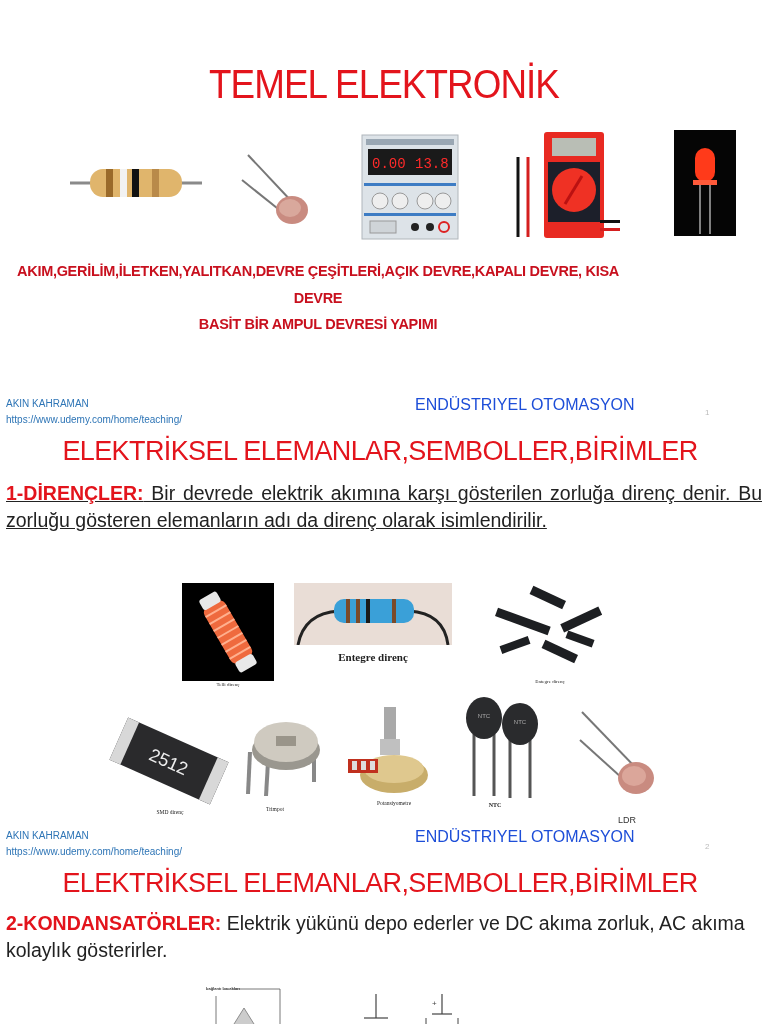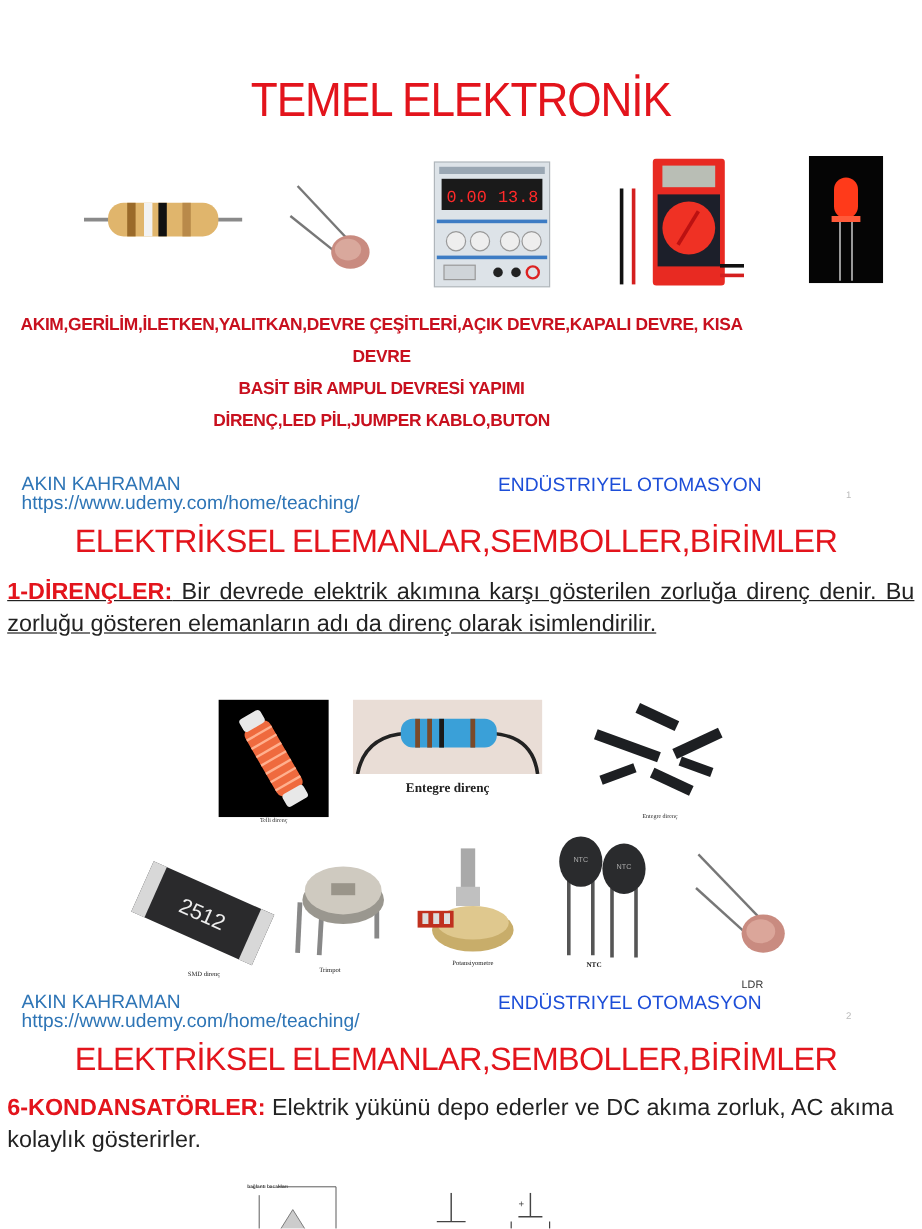--- a/index.html
+++ b/index.html
@@ -1,21 +1,21 @@
 <!DOCTYPE html>
 <html><head>
 <meta charset="utf-8">
 <style>
   html, body { margin: 0; padding: 0; background: #ffffff; }
   body { width: 768px; height: 1024px; overflow: hidden; position: relative; font-family: "Liberation Sans", sans-serif; }
   .abs { position: absolute; }
   .slide-title { left: 0; width: 768px; text-align: center; color: #e3141c; font-family: "Liberation Sans", sans-serif; letter-spacing: -1px; }
   .t1 { top: 62px; font-size: 40px; font-weight: normal; transform: scaleX(0.92); }
   .subtitle { left: 0; width: 636px; text-align: center; color: #c8101e; font-weight: bold; font-size: 14.5px; line-height: 26.5px; top: 258px; letter-spacing: -0.3px; }
-  .footer-left { left: 18px; color: #2e75b6; font-size: 16px; line-height: 16px; }
+  .footer-left { left: 6px; color: #2e75b6; font-size: 10px; line-height: 16px; }
   .footer-mid { color: #1d4ed8; font-size: 16px; }
   .page-num { color: #bbbbbb; font-size: 8px; }
   .sec-title { left: 0; width: 760px; text-align: center; color: #e3141c; font-size: 27px; letter-spacing: -0.6px; }
   .para { left: 6px; width: 756px; color: #222; font-size: 19.5px; line-height: 27px; text-align: justify; }
   .para .lead { color: #e3141c; font-weight: bold; }
   .cap { font-family: "Liberation Serif", serif; color: #222; text-align: center; }
   svg { display: block; }
 </style>
 </head>
 <body>
@@ -82,21 +82,20 @@
     <rect x="21" y="18" width="20" height="34" rx="10" fill="#ff3a1a"></rect>
     <rect x="19" y="50" width="24" height="5" fill="#ff5a3a"></rect>
     <line x1="26" y1="55" x2="26" y2="104" stroke="#aaa" stroke-width="1.5"></line>
     <line x1="36" y1="55" x2="36" y2="104" stroke="#aaa" stroke-width="1.5"></line>
   </svg>
 </div>
 
 <div class="abs subtitle">
   <div>AKIM,GERİLİM,İLETKEN,YALITKAN,DEVRE ÇEŞİTLERİ,AÇIK DEVRE,KAPALI DEVRE, KISA DEVRE</div>
   <div>BASİT BİR AMPUL DEVRESİ YAPIMI</div>
-  <div>DİRENÇ,LED PİL,JUMPER KABLO,BUTON</div>
 </div>
 
 <div class="abs footer-left" style="top:396px;">
   <div>AKIN KAHRAMAN</div>
   <div>https://www.udemy.com/home/teaching/</div>
 </div>
 <div class="abs footer-mid" style="left:415px;top:396px;">ENDÜSTRIYEL OTOMASYON</div>
 <div class="abs page-num" style="left:705px;top:408px;">1</div>
 
 <div class="abs sec-title" style="top:436px;">ELEKTRİKSEL ELEMANLAR,SEMBOLLER,BİRİMLER</div>
@@ -217,21 +216,21 @@
 
 <div class="abs footer-left" style="top:828px;">
   <div>AKIN KAHRAMAN</div>
   <div>https://www.udemy.com/home/teaching/</div>
 </div>
 <div class="abs footer-mid" style="left:415px;top:828px;">ENDÜSTRIYEL OTOMASYON</div>
 <div class="abs page-num" style="left:705px;top:842px;">2</div>
 
 <div class="abs sec-title" style="top:868px;">ELEKTRİKSEL ELEMANLAR,SEMBOLLER,BİRİMLER</div>
 <div class="abs para" style="top:910px;text-align:left;">
-  <span class="lead">6-KONDANSATÖRLER:</span><span> Elektrik yükünü depo ederler ve DC akıma zorluk, AC akıma kolaylık gösterirler.</span>
+  <span class="lead">2-KONDANSATÖRLER:</span><span> Elektrik yükünü depo ederler ve DC akıma zorluk, AC akıma kolaylık gösterirler.</span>
 </div>
 
 <div class="abs" style="left:204px;top:984px;">
   <svg width="80" height="40" viewBox="0 0 80 40">
     <text x="2" y="6" font-size="4" fill="#333" font-family="Liberation Sans, sans-serif" font-weight="bold">bağlantı bacakları</text>
     <line x1="28" y1="5" x2="76" y2="5" stroke="#555" stroke-width="0.8"></line>
     <line x1="76" y1="5" x2="76" y2="40" stroke="#555" stroke-width="0.8"></line>
     <line x1="12" y1="12" x2="12" y2="40" stroke="#555" stroke-width="0.8"></line>
     <path d="M30 40 L40 24 L50 40" fill="#ccc" stroke="#777" stroke-width="0.8"></path>
   </svg>

